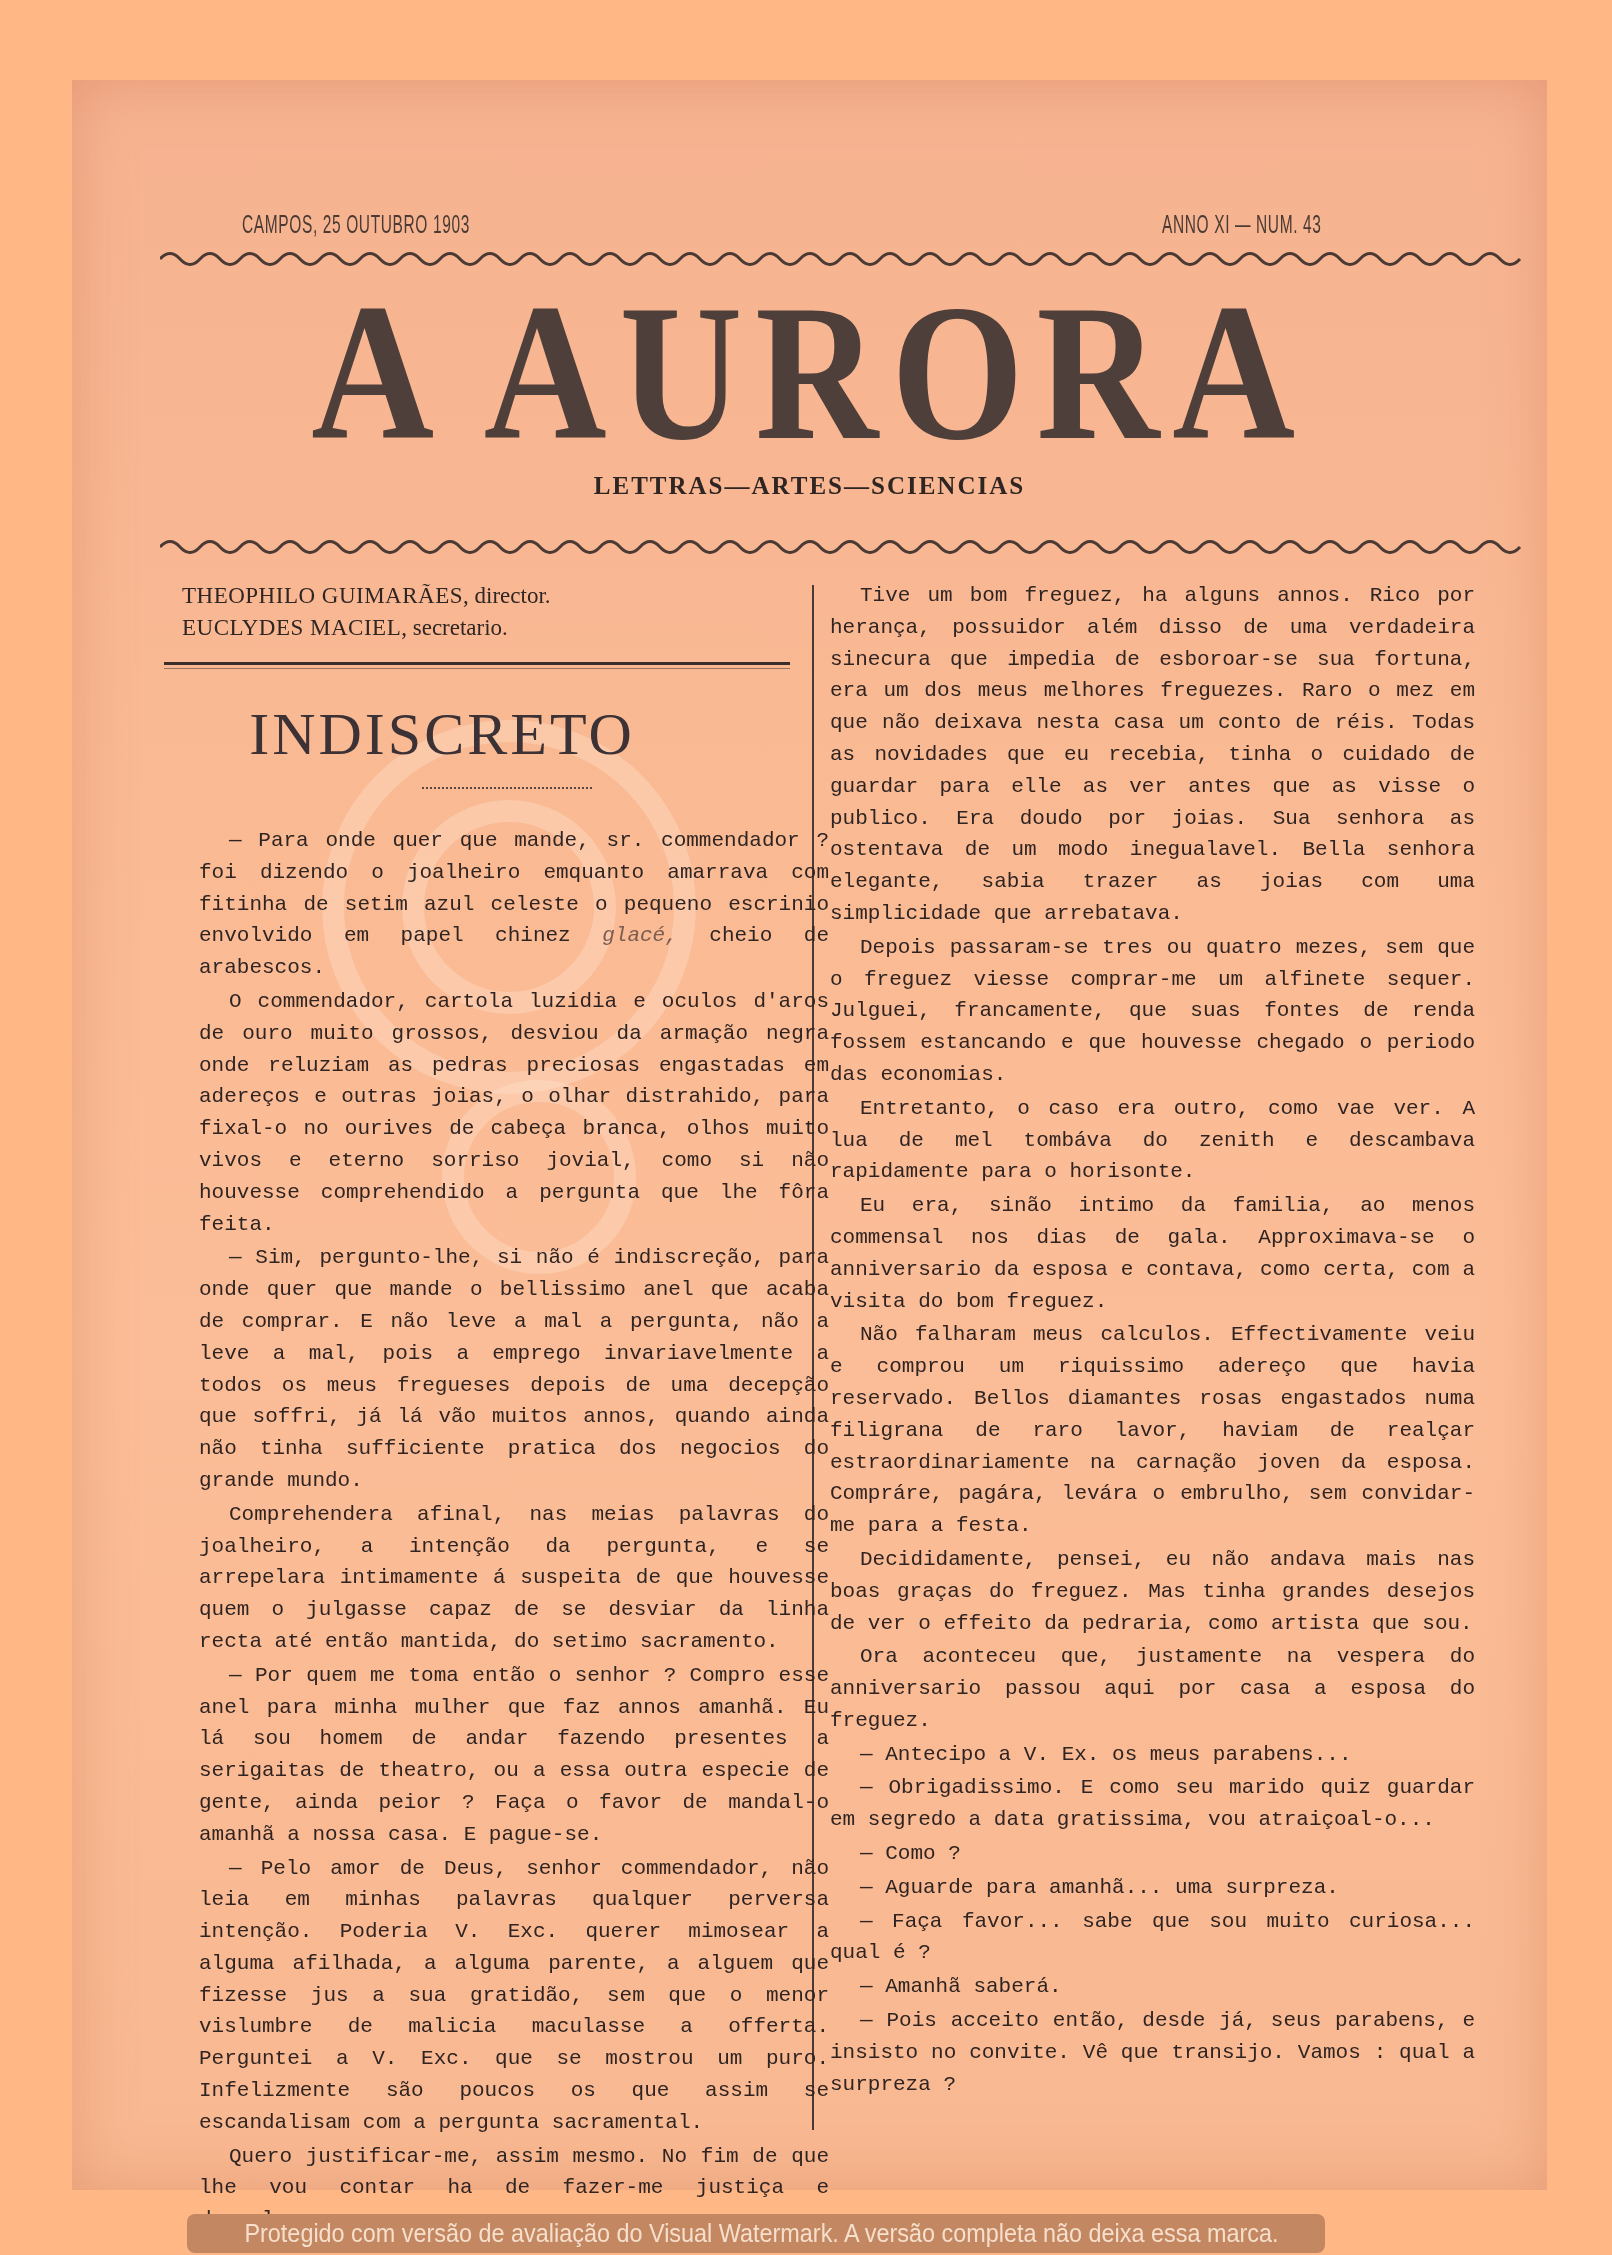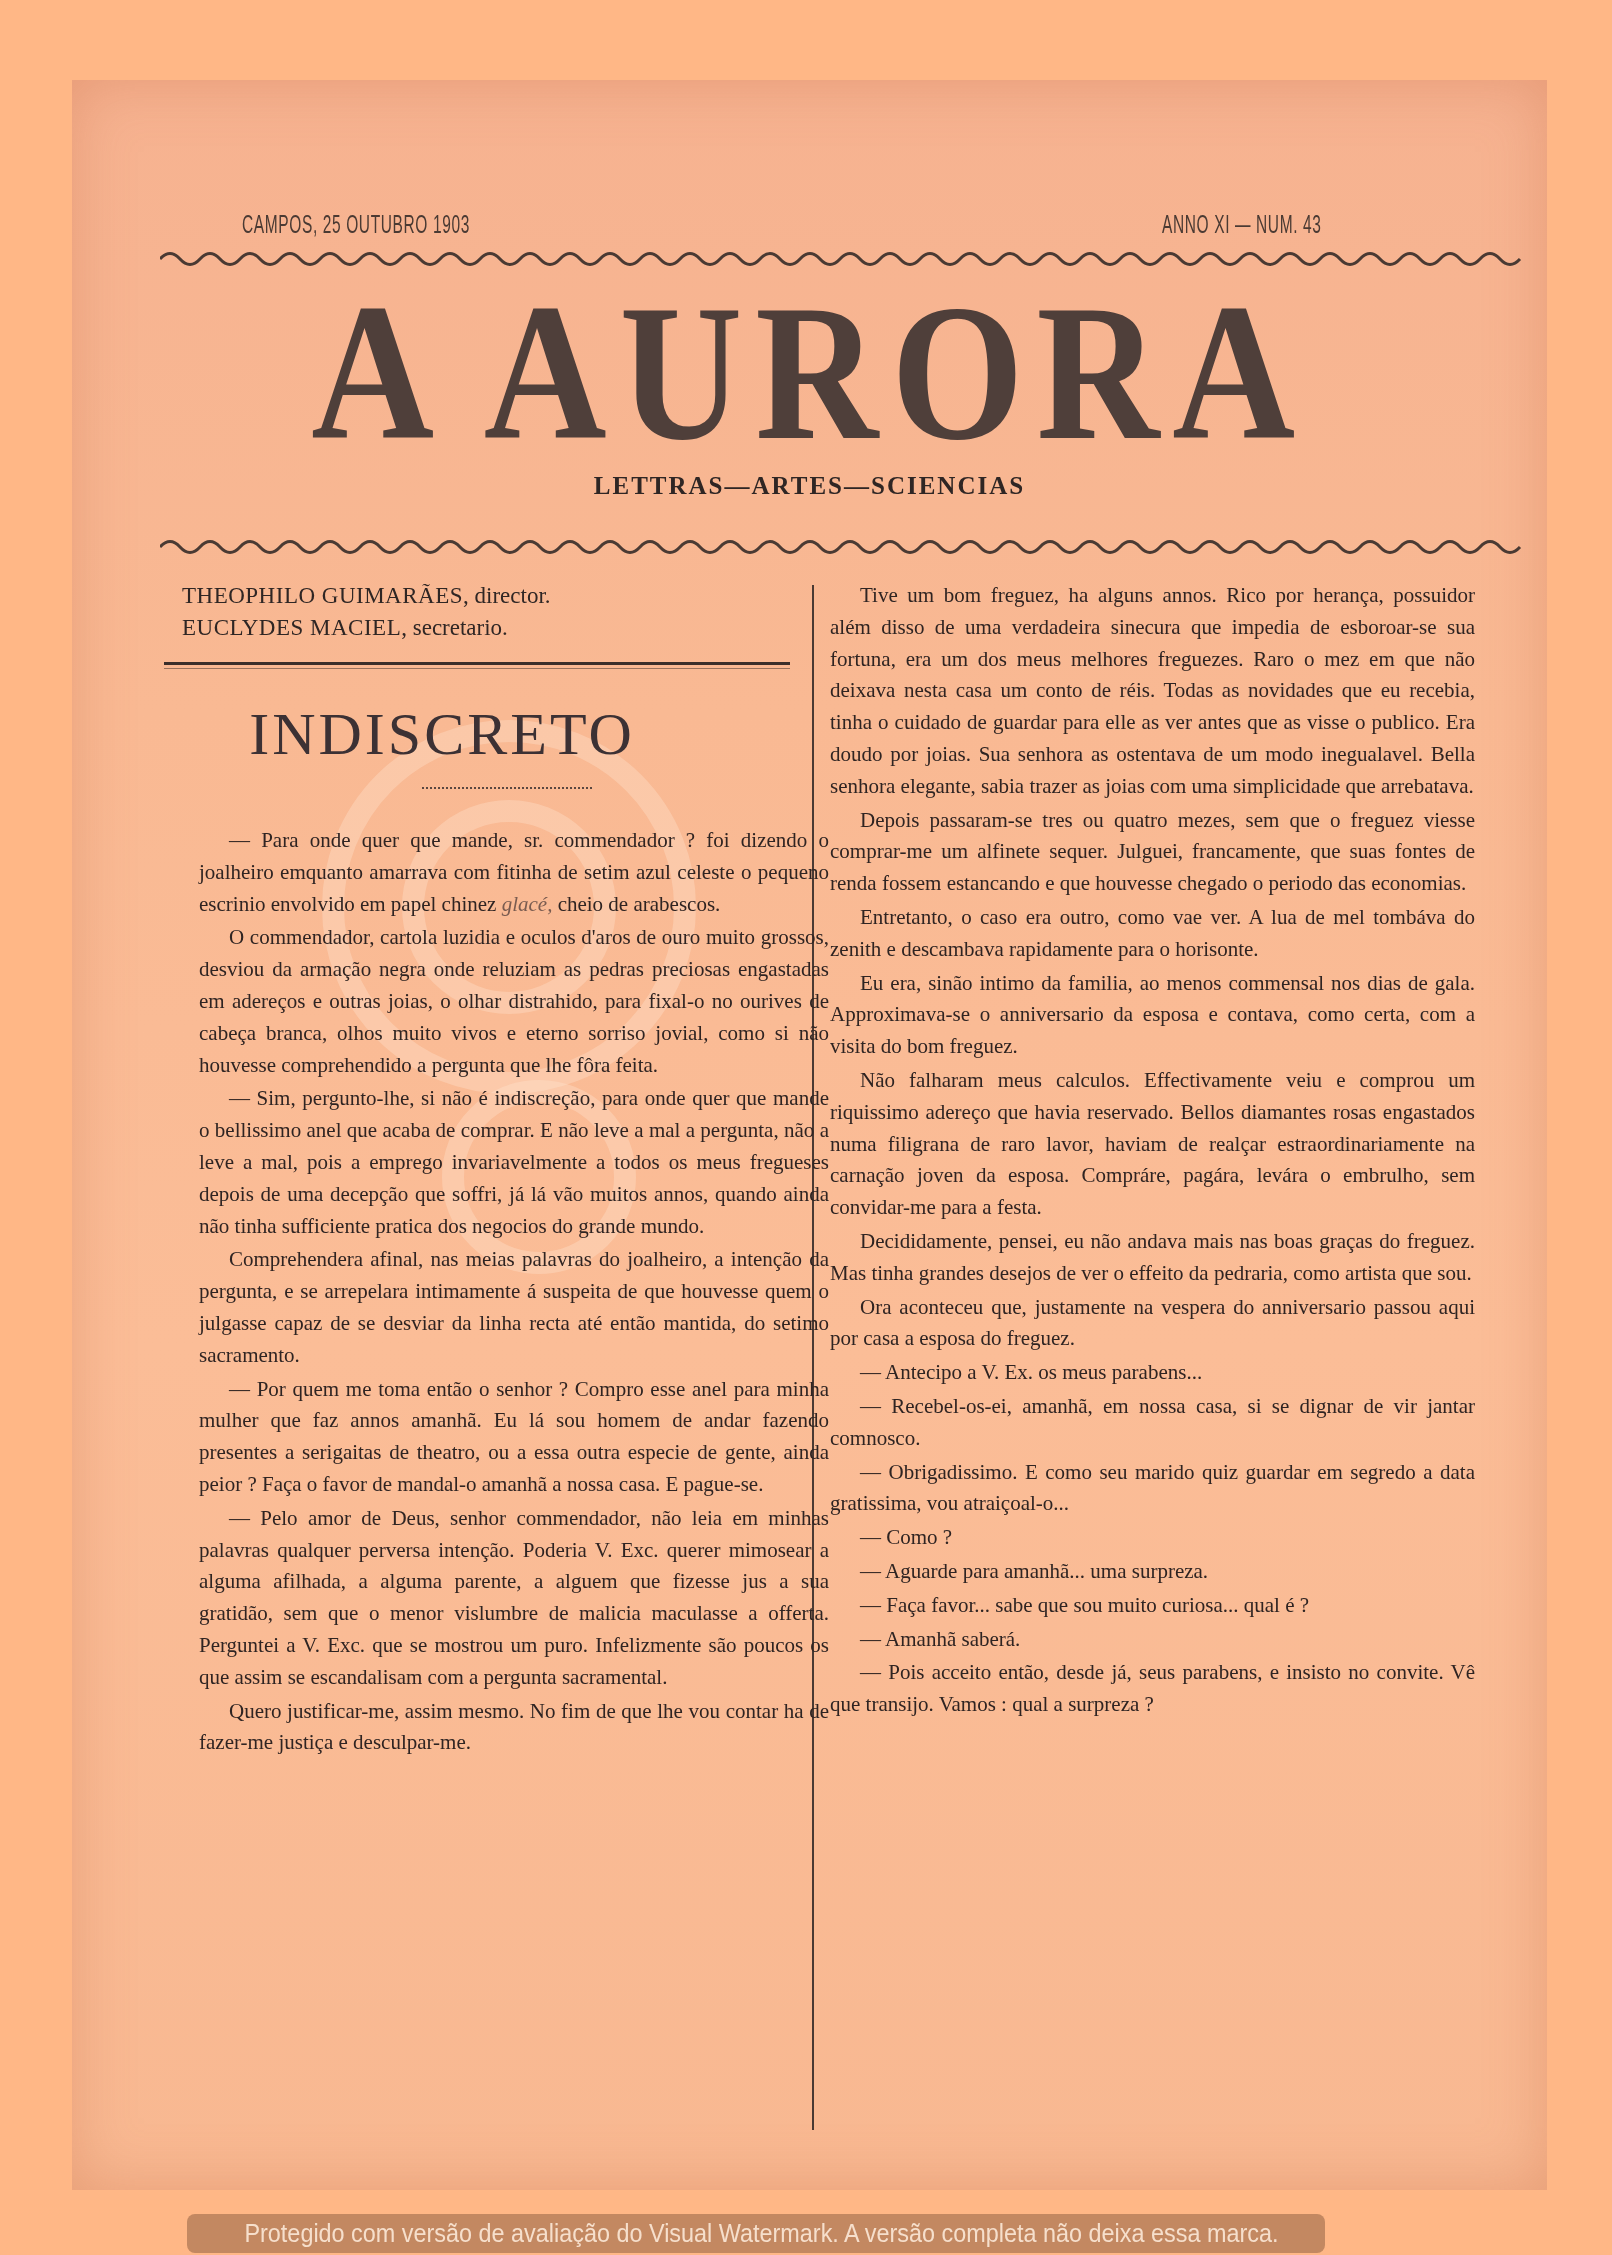--- a/index.html
+++ b/index.html
@@ -89,21 +89,21 @@
     position: absolute; left: 350px; top: 707px; width: 170px; height: 0;
     border-top: 2px dotted #5a4740;
   }
   .col {
     position: absolute;
     font-size: 21px;
     line-height: 31.8px;
     color: #2f2422;
     text-align: justify;
   }
-  .col p { margin: 0 0 2px 0; text-indent: 30px; }
+  .col p { margin: 0 0 2px 0; text-indent: 30px; font-family: Liberation Mono, monospace; }
   .col .em { font-style: italic; color: #7a5c50; }
   .col-left { left: 104px; top: 745px; width: 630px; margin-left: 23px; }
   .col-right { left: 758px; top: 500px; width: 645px; }
   .footer-bar {
     position: absolute; left: 187px; top: 2214px; width: 1138px; height: 39px;
     background: #c38861;
     border-radius: 8px;
     color: #f6dfcc;
     font-family: "Liberation Sans", sans-serif;
     font-size: 26px;
@@ -161,21 +161,20 @@
 
   <div class="col col-right">
     <p>Tive um bom freguez, ha alguns annos. Rico por herança, possuidor além disso de uma verdadeira sinecura que impedia de esboroar-se sua fortuna, era um dos meus melhores freguezes. Raro o mez em que não deixava nesta casa um conto de réis. Todas as novidades que eu recebia, tinha o cuidado de guardar para elle as ver antes que as visse o publico. Era doudo por joias. Sua senhora as ostentava de um modo inegualavel. Bella senhora elegante, sabia trazer as joias com uma simplicidade que arrebatava.</p>
     <p>Depois passaram-se tres ou quatro mezes, sem que o freguez viesse comprar-me um alfinete sequer. Julguei, francamente, que suas fontes de renda fossem estancando e que houvesse chegado o periodo das economias.</p>
     <p>Entretanto, o caso era outro, como vae ver. A lua de mel tombáva do zenith e descambava rapidamente para o horisonte.</p>
     <p>Eu era, sinão intimo da familia, ao menos commensal nos dias de gala. Approximava-se o anniversario da esposa e contava, como certa, com a visita do bom freguez.</p>
     <p>Não falharam meus calculos. Effectivamente veiu e comprou um riquissimo adereço que havia reservado. Bellos diamantes rosas engastados numa filigrana de raro lavor, haviam de realçar estraordinariamente na carnação joven da esposa. Compráre, pagára, levára o embrulho, sem convidar-me para a festa.</p>
     <p>Decididamente, pensei, eu não andava mais nas boas graças do freguez. Mas tinha grandes desejos de ver o effeito da pedraria, como artista que sou.</p>
     <p>Ora aconteceu que, justamente na vespera do anniversario passou aqui por casa a esposa do freguez.</p>
     <p>— Antecipo a V. Ex. os meus parabens...</p>
-    <p>— Recebel-os-ei, amanhã, em nossa casa, si se dignar de vir jantar comnosco.</p>
     <p>— Obrigadissimo. E como seu marido quiz guardar em segredo a data gratissima, vou atraiçoal-o...</p>
     <p>— Como ?</p>
     <p>— Aguarde para amanhã... uma surpreza.</p>
     <p>— Faça favor... sabe que sou muito curiosa... qual é ?</p>
     <p>— Amanhã saberá.</p>
     <p>— Pois acceito então, desde já, seus parabens, e insisto no convite. Vê que transijo. Vamos : qual a surpreza ?</p>
   </div>
 </div>
 
 <div class="footer-bar"><span>Protegido com versão de avaliação do Visual Watermark. A versão completa não deixa essa marca.</span></div>

